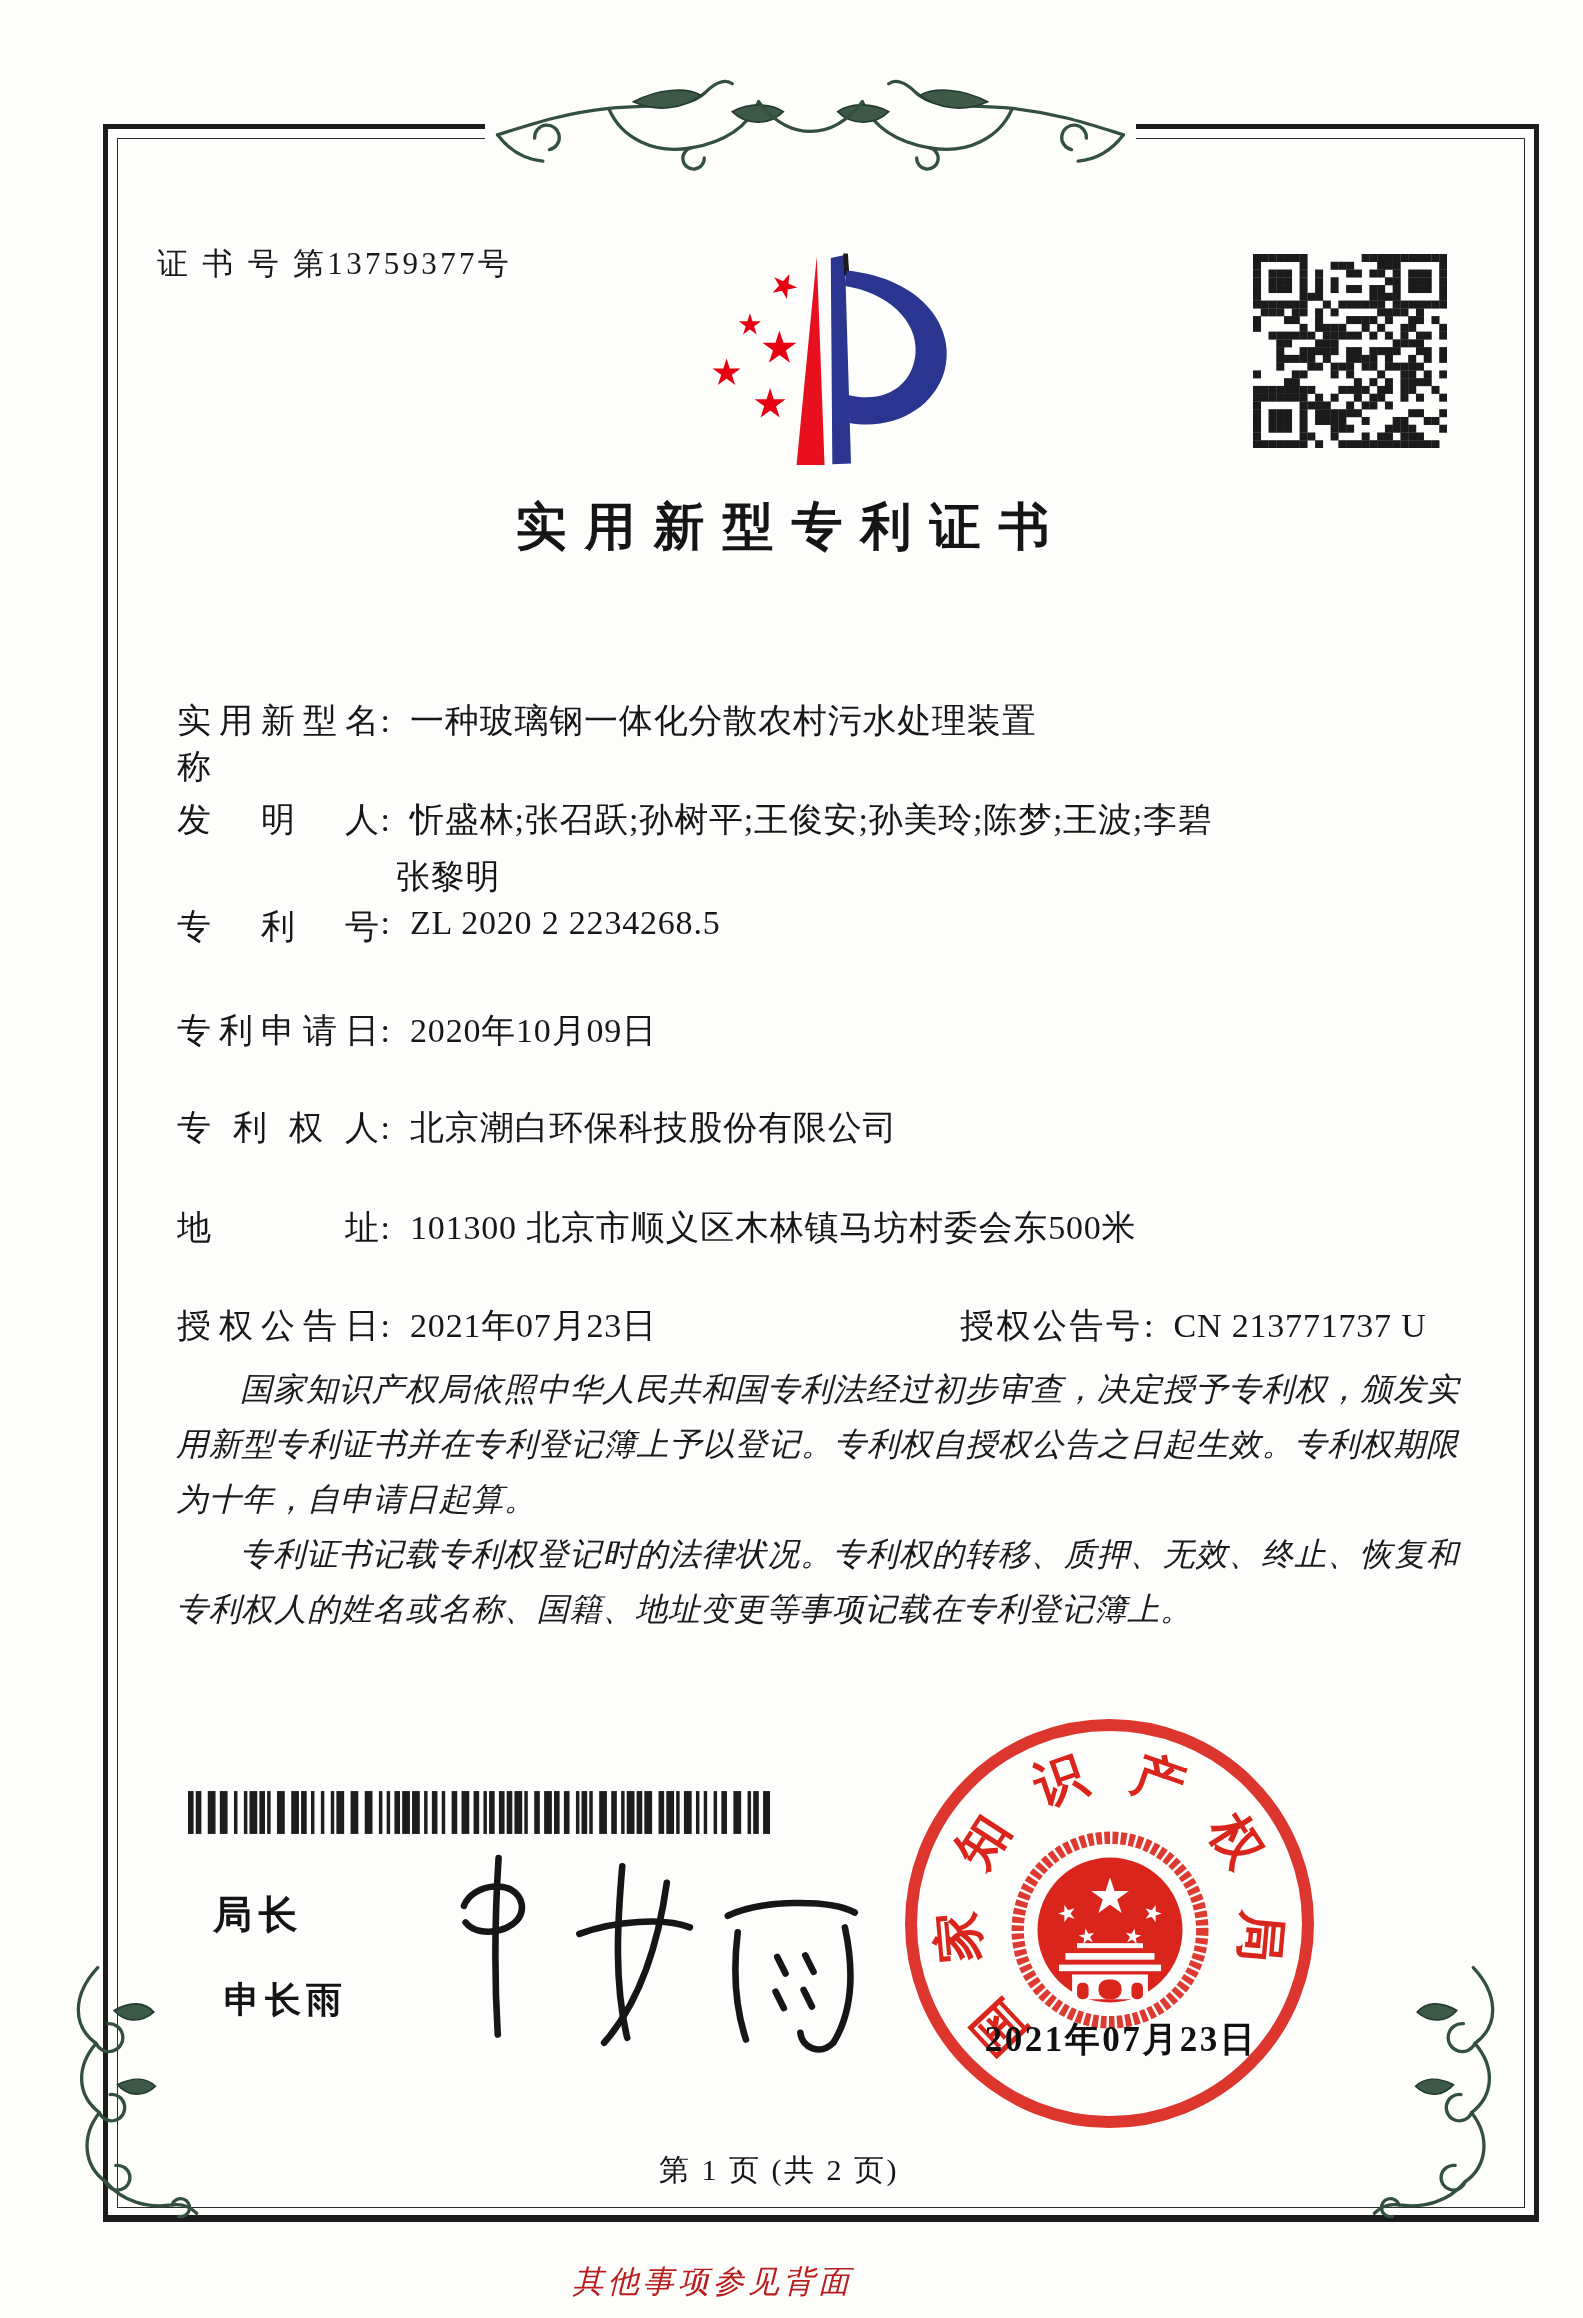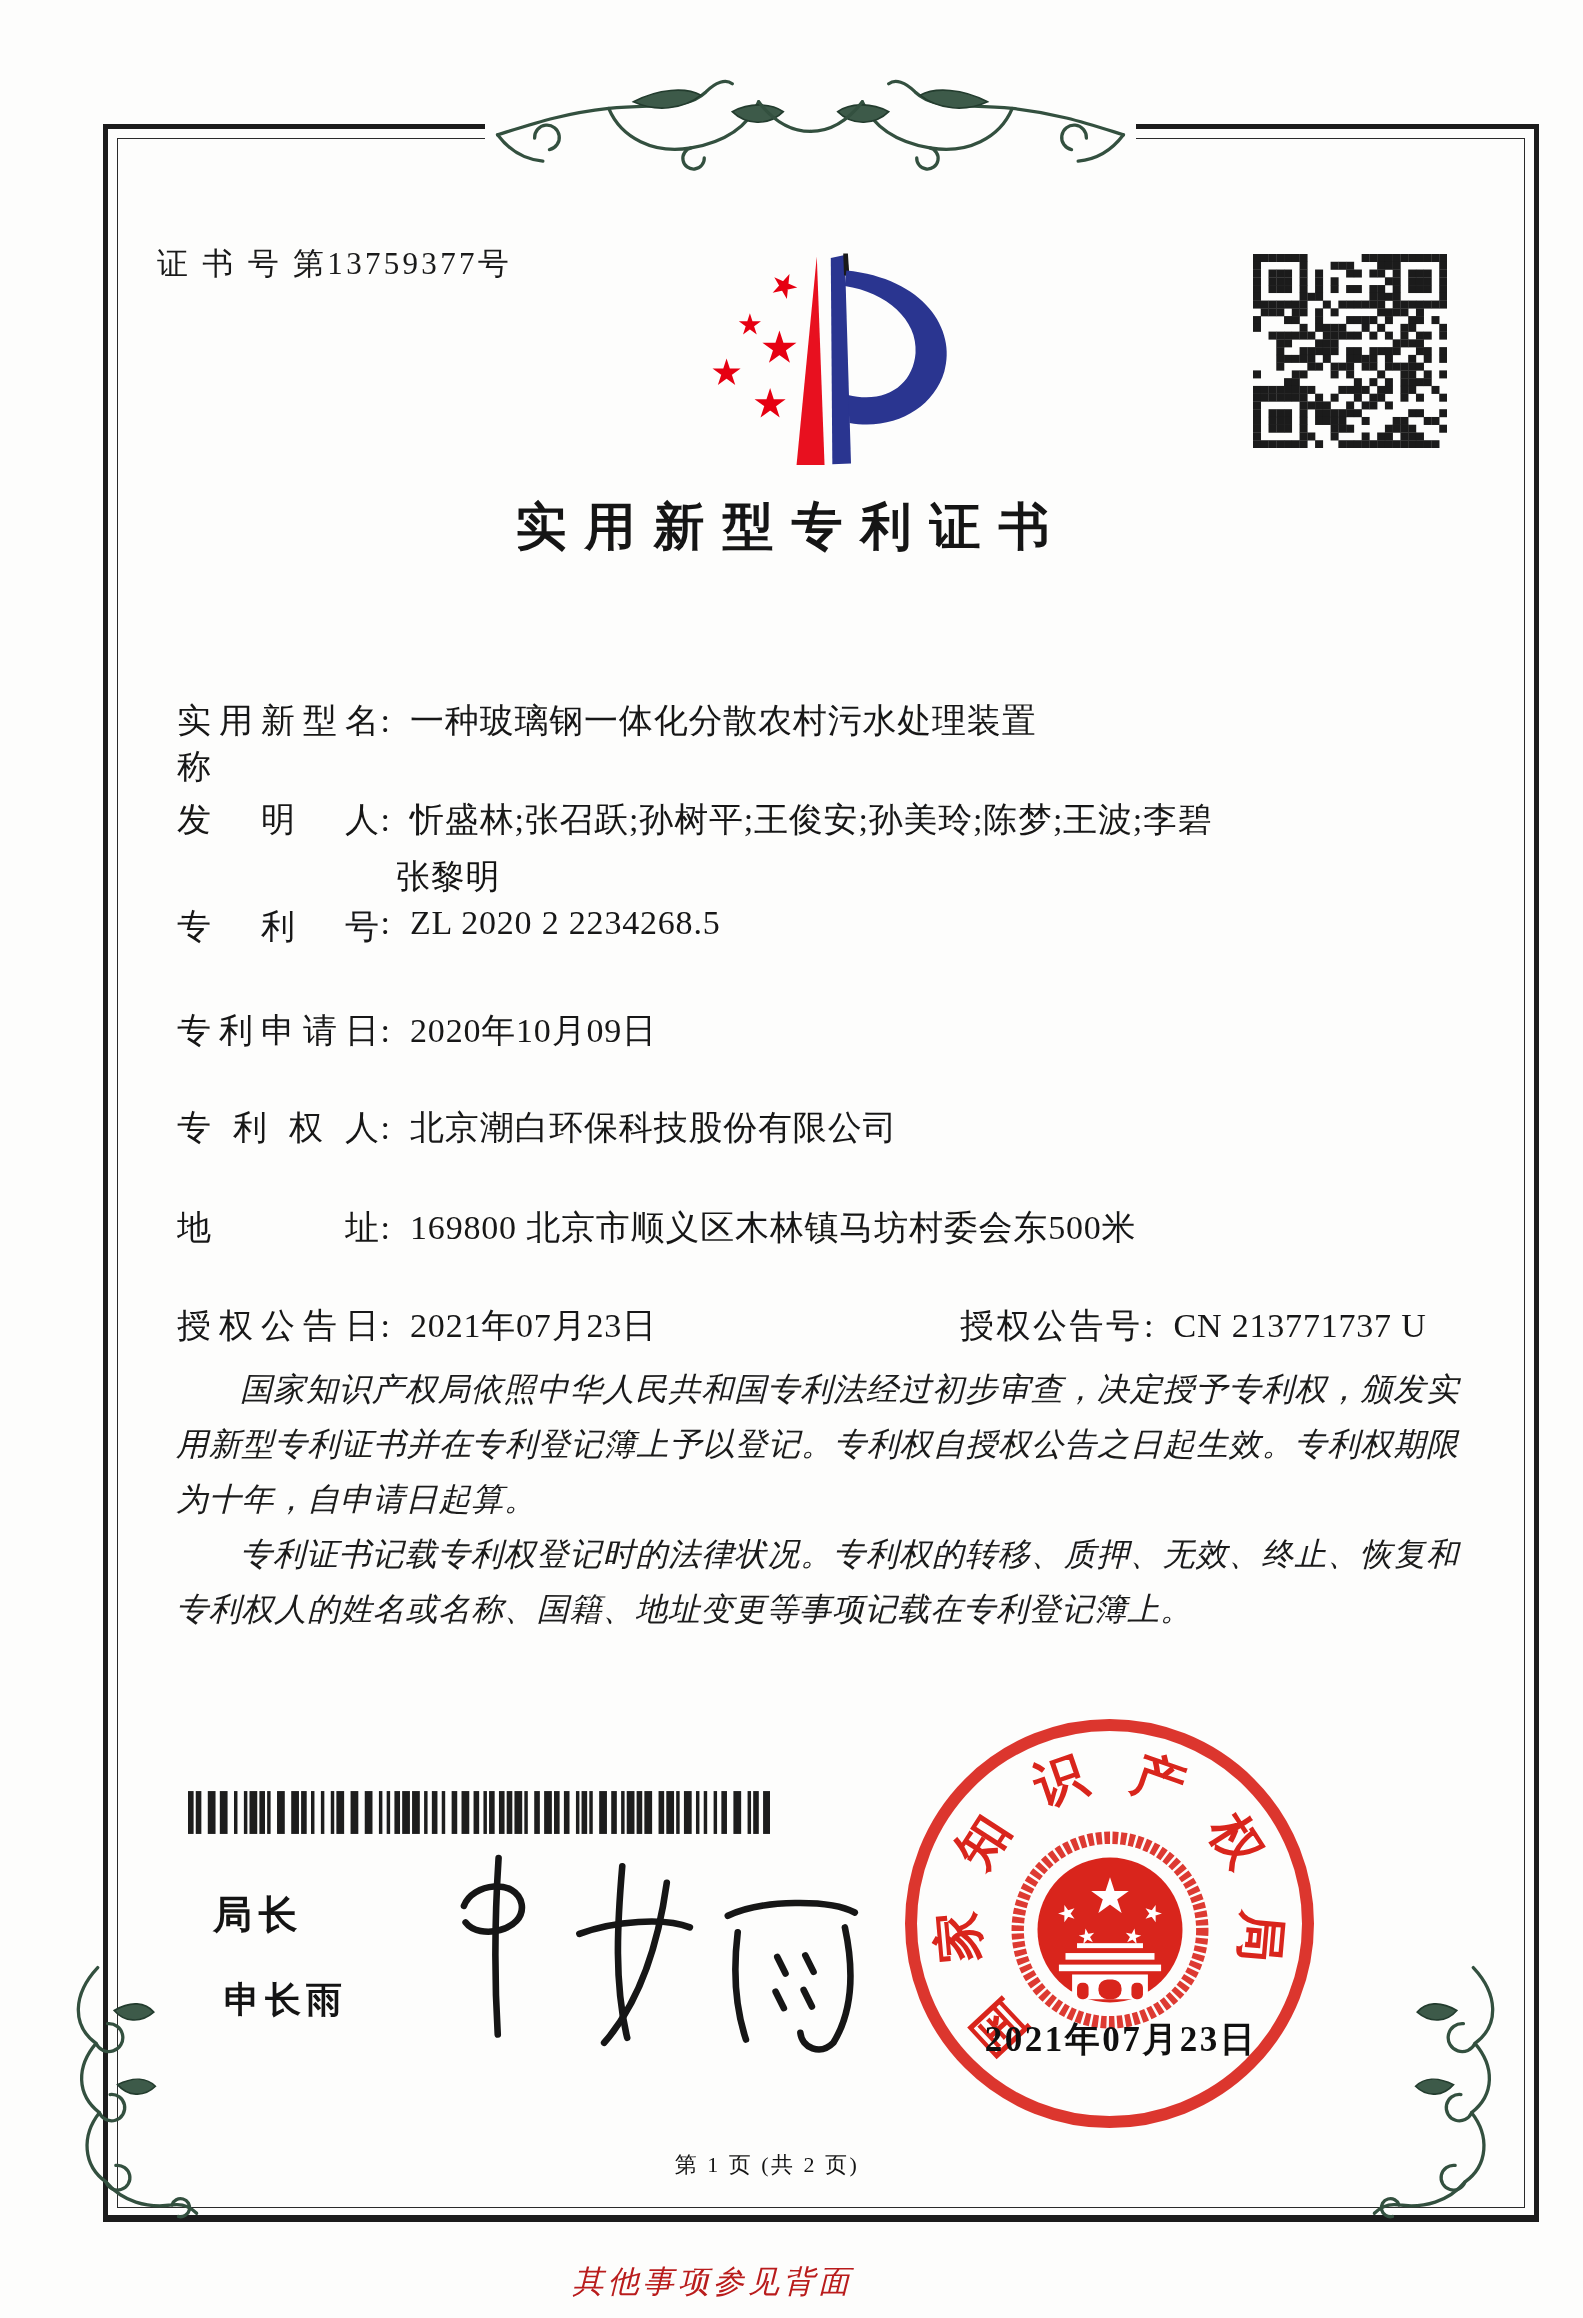--- a/index.html
+++ b/index.html
@@ -53,21 +53,21 @@
   .sc2{transform:rotate(-57deg)  translateY(-151px);}
   .sc3{transform:rotate(-19deg)  translateY(-151px);}
   .sc4{transform:rotate(19deg)   translateY(-151px);}
   .sc5{transform:rotate(57deg)   translateY(-151px);}
   .sc6{transform:rotate(95deg)   translateY(-151px);}
   .emblem{position:absolute;left:50%;top:50%;width:206px;height:206px;margin:-97px 0 0 -103px;}
   .seal-date{left:919px;top:2016px;width:404px;text-align:center;font-size:35px;
              letter-spacing:2.5px;color:#101010;font-weight:bold;}
 
   
-  .page-info{left:0;top:2150px;width:1534px;text-align:center;font-size:22px;letter-spacing:2.5px;}
+  .page-info{left:12px;top:2150px;width:1534px;text-align:center;font-size:30px;letter-spacing:2.5px;}
   .back-note{left:0;top:2261px;width:1426px;text-align:center;font-size:31px;font-style:italic;
              letter-spacing:4.1px;color:#b91c1c;}
 
   
   .orn-top{left:485px;top:59px;width:651px;height:140px;background:#fdfdfc;}
   .orn-bl{left:48px;top:1961px;width:153px;height:272px;}
   .orn-br{left:1370px;top:1961px;width:153px;height:272px;transform:scaleX(-1);}
   .orn path{stroke:#33503f;fill:none;stroke-width:4;stroke-linecap:round;}
   .orn .fl{fill:#3d5a49;stroke:#233c2e;stroke-width:2;}
 </style>
@@ -506,21 +506,21 @@
   <div class="field-row" style="top:1008px">
     <span class="flabel">专利申请日</span><span class="fcolon">:</span>
     <span class="fvalue">2020年10月09日</span>
   </div>
   <div class="field-row" style="top:1105px">
     <span class="flabel">专利权人</span><span class="fcolon">:</span>
     <span class="fvalue">北京潮白环保科技股份有限公司</span>
   </div>
   <div class="field-row" style="top:1205px">
     <span class="flabel">地址</span><span class="fcolon">:</span>
-    <span class="fvalue">169800 北京市顺义区木林镇马坊村委会东500米</span>
+    <span class="fvalue">101300 北京市顺义区木林镇马坊村委会东500米</span>
   </div>
   <div class="field-row" style="top:1303px">
     <span class="flabel">授权公告日</span><span class="fcolon">:</span>
     <span class="fvalue">2021年07月23日</span>
     <span class="grant-no-group">
       <span class="glabel">授权公告号</span><span class="fcolon">:</span>
       <span class="fvalue">CN 213771737 U</span>
     </span>
   </div>
 

